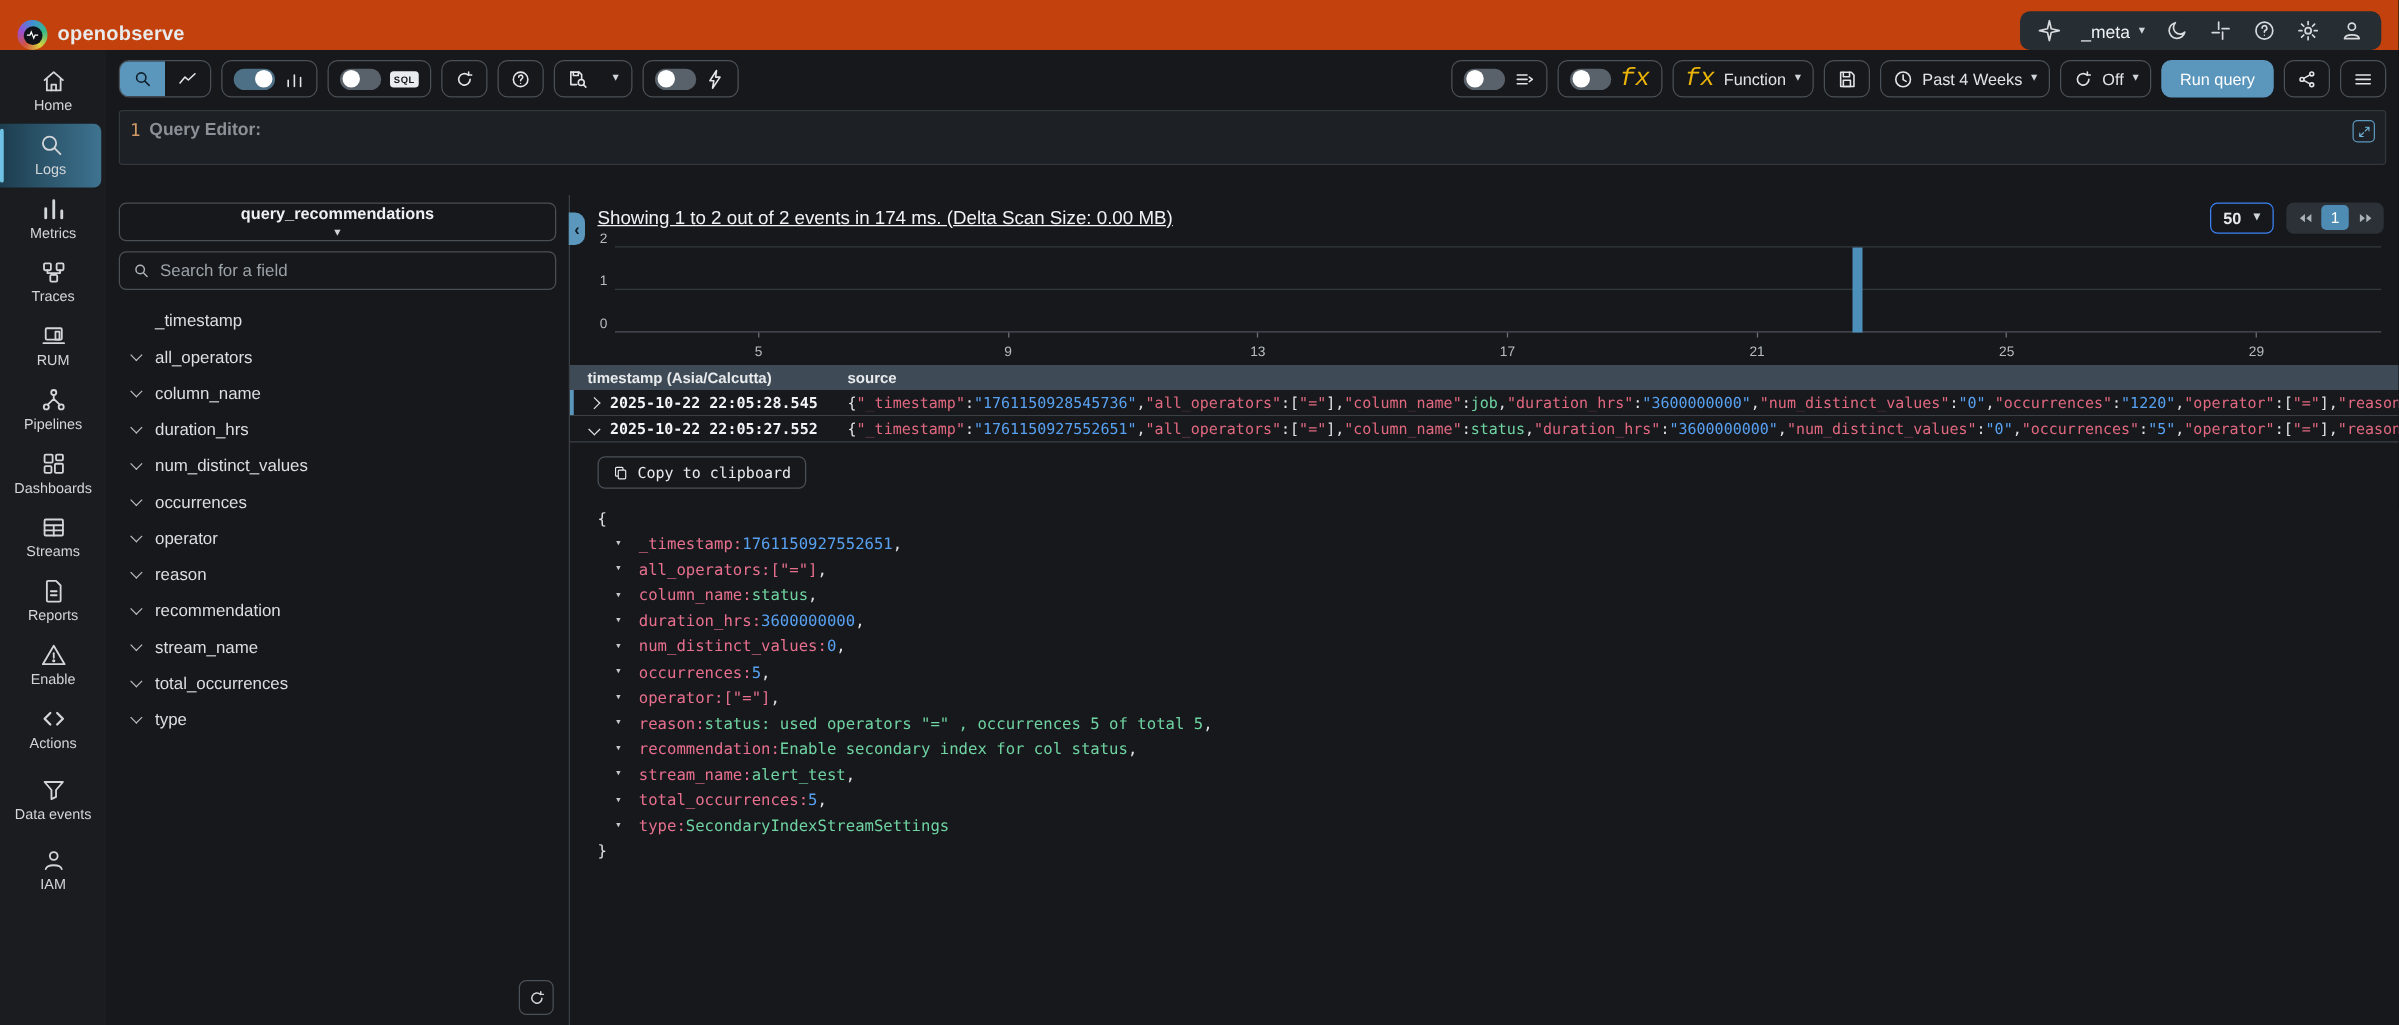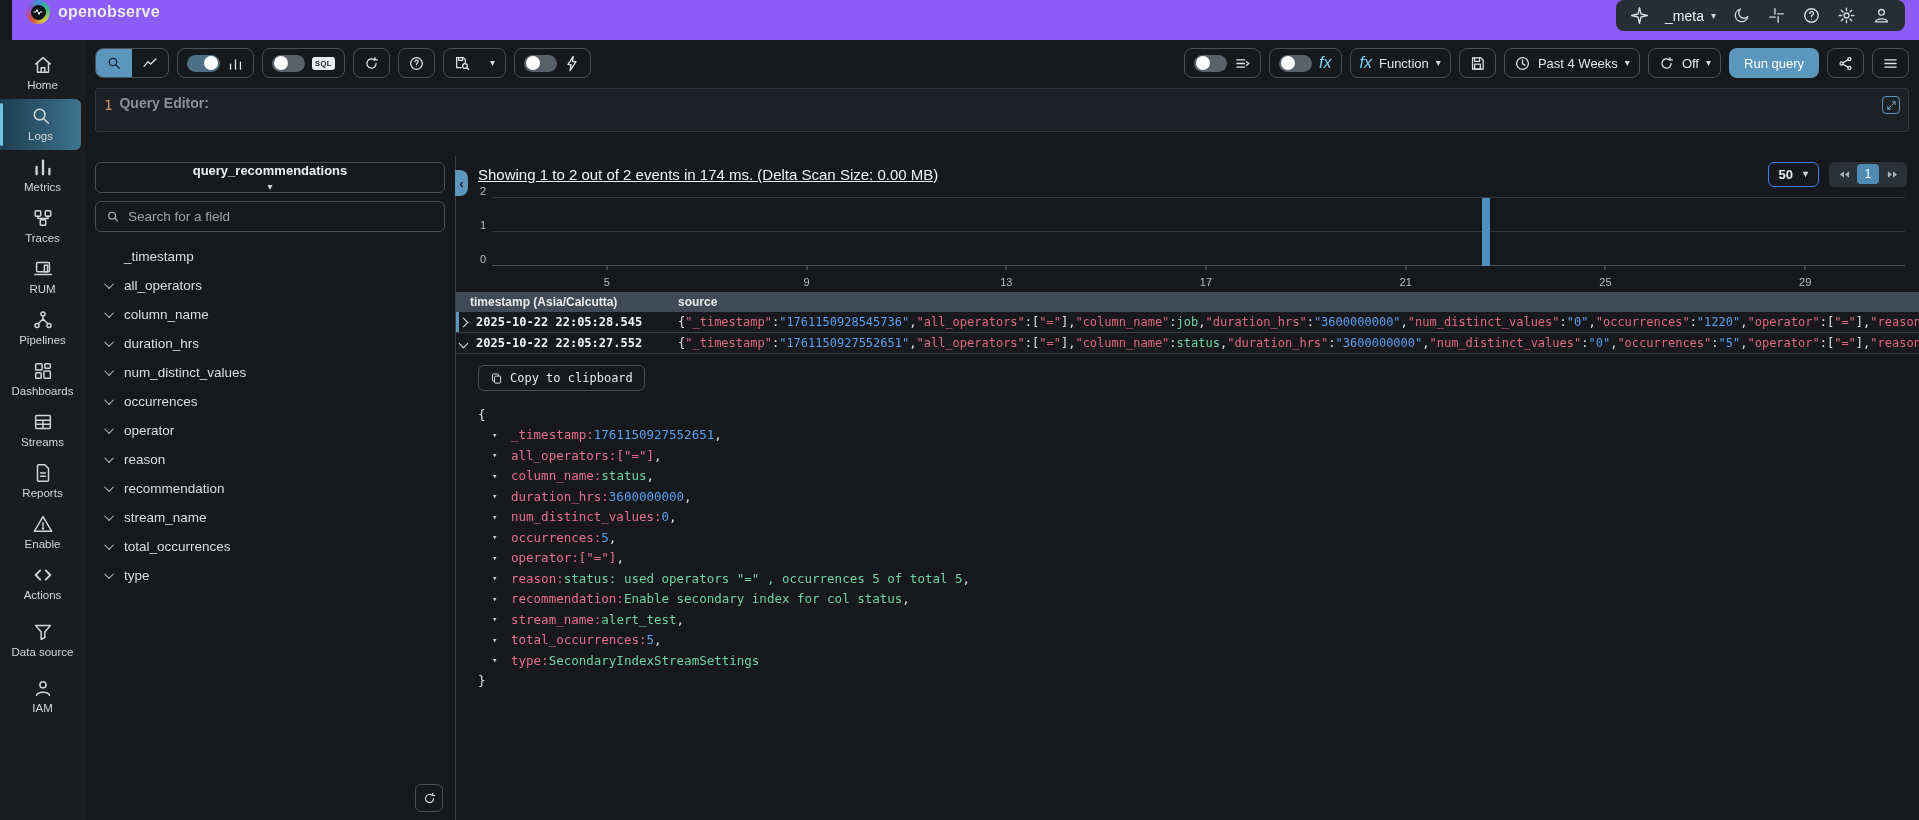--- a/index.html
+++ b/index.html
@@ -1,21 +1,21 @@
 <!DOCTYPE html>
 <html><head>
 <meta charset="utf-8">
 <style>
   * { margin:0; padding:0; box-sizing:border-box; }
   html,body { background:#0e1013; }
   body { font-family:"Liberation Sans", sans-serif; color:#e8eaec; }
   #app { position:relative; width:1919px; height:820px; background:#16181c; overflow:hidden; }
 
   
-  #topbar { position:absolute; top:0; left:0; right:0; height:40px; background:#8b5cf6; display:flex; align-items:flex-start; justify-content:space-between; padding:0 14px; z-index:20;margin-left:12px; }
+  #topbar { position:absolute; top:0; left:0; right:0; height:40px; background:#c2410c; display:flex; align-items:flex-end; justify-content:space-between; padding:0 14px; z-index:20; }
   .logo-wrap { display:flex; align-items:center; gap:8px; }
   .logo-circle { width:24px; height:24px; border-radius:50%; background:conic-gradient(#3f8fd6,#37b889,#d8d23c,#d45340,#9a4fd1,#3f8fd6); display:flex; align-items:center; justify-content:center; }
   .logo-circle .inner { width:15px; height:15px; border-radius:50%; background:#10141a; display:flex; align-items:center; justify-content:center; }
   .logo-circle svg { width:12px; height:12px; stroke:#fff; fill:none; stroke-width:2; }
   .logo-text { font-weight:bold; font-size:16px; letter-spacing:.2px; }
   #topbar-right { display:flex; align-items:center; gap:16px; background:#262d33; border-radius:8px; height:31px; padding:0 14px; }
   .tb-icon { width:19px; height:19px; color:#d7dbde; display:inline-flex; }
   .tb-icon svg { width:100%; height:100%; stroke:currentColor; fill:none; stroke-width:1.7; stroke-linecap:round; stroke-linejoin:round; }
   .org-select { display:flex; align-items:center; gap:7px; font-size:14px; color:#eef1f3; cursor:pointer; }
   .caret { font-size:10px; color:#cfd5da; line-height:1; }
@@ -40,21 +40,21 @@
   .tbtn svg { width:17px; height:17px; stroke:currentColor; fill:none; stroke-width:1.8; stroke-linecap:round; stroke-linejoin:round; }
   .combo { display:flex; align-items:stretch; border:1px solid #4a5057; border-radius:8px; overflow:hidden; height:30px; }
   .combo .seg { display:flex; align-items:center; padding:0 10px; cursor:pointer; color:#e2e5e8; }
   .combo .seg svg { width:16px; height:16px; stroke:currentColor; fill:none; stroke-width:1.9; stroke-linecap:round; stroke-linejoin:round; }
   .seg.active { background:#5b97bd; color:#10202b; }
   .toggle { width:33px; height:17px; border-radius:9px; background:#59616a; position:relative; flex:none; }
   .toggle::after { content:""; position:absolute; top:1.5px; left:2px; width:14px; height:14px; border-radius:50%; background:#fff; }
   .toggle.on { background:#4d7086; }
   .toggle.on::after { left:auto; right:2px; }
   .sql-badge { background:#e9ecee; color:#16181c; font-size:7.5px; font-weight:bold; border-radius:3px; padding:2px 3px; letter-spacing:.5px; }
-  .fx { font-style:italic; font-family:Liberation Sans, sans-serif; font-size:16px; color:#7dd3fc; }
+  .fx { font-style:italic; font-family:Liberation Mono, monospace; font-size:20px; color:#eab308; }
   .run-btn { height:30px; background:#5b97bd; border:none; border-radius:8px; color:#fff; font-size:13px; padding:0 15px; cursor:pointer; }
 
   
   #editor { margin:2px 10px 0 10px; height:44px; background:#1d2024; border:1px solid #32373c; border-radius:3px; position:relative; display:flex; align-items:flex-start; padding:6px 8px; cursor:text; }
   .line-no { color:#d19a66; font-size:14px; font-family:"DejaVu Sans Mono", monospace; margin-right:7px; margin-top:2px; }
   .editor-ph { color:#8b9197; font-size:14px; font-weight:bold; }
   .editor-expand { position:absolute; right:8px; top:7px; width:18px; height:18px; border:1px solid #5b97bd; border-radius:4px; color:#6fb3d9; display:flex; align-items:center; justify-content:center; cursor:pointer; }
   .editor-expand svg { width:11px; height:11px; stroke:currentColor; fill:none; stroke-width:2; stroke-linecap:round; }
 
   
@@ -97,21 +97,21 @@
   .xtick { position:absolute; width:1px; height:4px; background:#6b7177; transform:translateX(-50%); }
   .bar { position:absolute; width:8px; transform:translateX(-50%); background:#4d8fbb; }
 
   
   #log-table { flex:none; font-family:"DejaVu Sans Mono", monospace; }
   .lt-head { display:flex; background:#3e4b57; height:20px; align-items:center; font-size:12px; font-weight:bold; font-family:"Liberation Sans", sans-serif; }
   .col-ts { width:222px; flex:none; padding-left:14px; }
   .col-src { flex:1; min-width:0; }
   .lt-row { display:flex; height:21px; align-items:center; border-bottom:1px solid #3a4046; background:#17191d; position:relative; cursor:pointer; overflow:hidden; }
   .lt-row.selected::before { content:""; position:absolute; left:0; top:0; bottom:0; width:3px; background:#5b97bd; }
-  .lt-row .ts-cell { width:222px; flex:none; display:flex; align-items:center; gap:9px; padding-left:4px; font-size:12px; font-weight:bold; color:#f2f4f6; }
+  .lt-row .ts-cell { width:222px; flex:none; display:flex; align-items:center; gap:9px; padding-left:16px; font-size:12px; font-weight:bold; color:#f2f4f6; }
   .rchev { width:7px; height:7px; border-left:1.6px solid #dfe3e6; border-bottom:1.6px solid #dfe3e6; flex:none; }
   .rchev.right { transform:rotate(-135deg); }
   .rchev.down { transform:rotate(-45deg); }
   .src-cell { flex:1; min-width:0; white-space:nowrap; overflow:hidden; font-size:12px; }
   .tok-p { color:#dfe3e6; } .tok-k { color:#e0687f; } .tok-n { color:#58a0f0; } .tok-s { color:#6fd3a2; }
 
   
   #detail { flex:1; padding:11px 0 0 22px; font-family:"DejaVu Sans Mono", monospace; overflow:hidden; }
   .copy-btn { height:26px; border:1px solid #4a5057; border-radius:6px; background:transparent; color:#e8eaec; font-family:"DejaVu Sans Mono", monospace; font-size:12px; display:inline-flex; align-items:center; gap:7px; padding:0 11px; cursor:pointer; }
   .copy-btn svg { width:13px; height:13px; stroke:currentColor; fill:none; stroke-width:1.7; stroke-linejoin:round; }
@@ -265,21 +265,21 @@
       <div class="side-item">
         <span class="s-icon"><svg viewBox="0 0 24 24">
             <path stroke-width="2" d="M9 7l-5 5 5 5M15 7l5 5-5 5"></path>
           </svg></span>
         <span class="s-label">Actions</span>
       </div>
       <div class="side-item tall">
         <span class="s-icon"><svg viewBox="0 0 24 24">
             <path d="M4 5h16l-6 7v6l-4 2v-8L4 5z"></path>
           </svg></span>
-        <span class="s-label">Data source</span>
+        <span class="s-label">Data events</span>
       </div>
       <div class="side-item">
         <span class="s-icon"><svg viewBox="0 0 24 24">
             <circle cx="12" cy="8.5" r="3.4"></circle>
             <path d="M5 20c1-4.6 13-4.6 14 0"></path>
           </svg></span>
         <span class="s-label">IAM</span>
       </div>
     </div>
 

